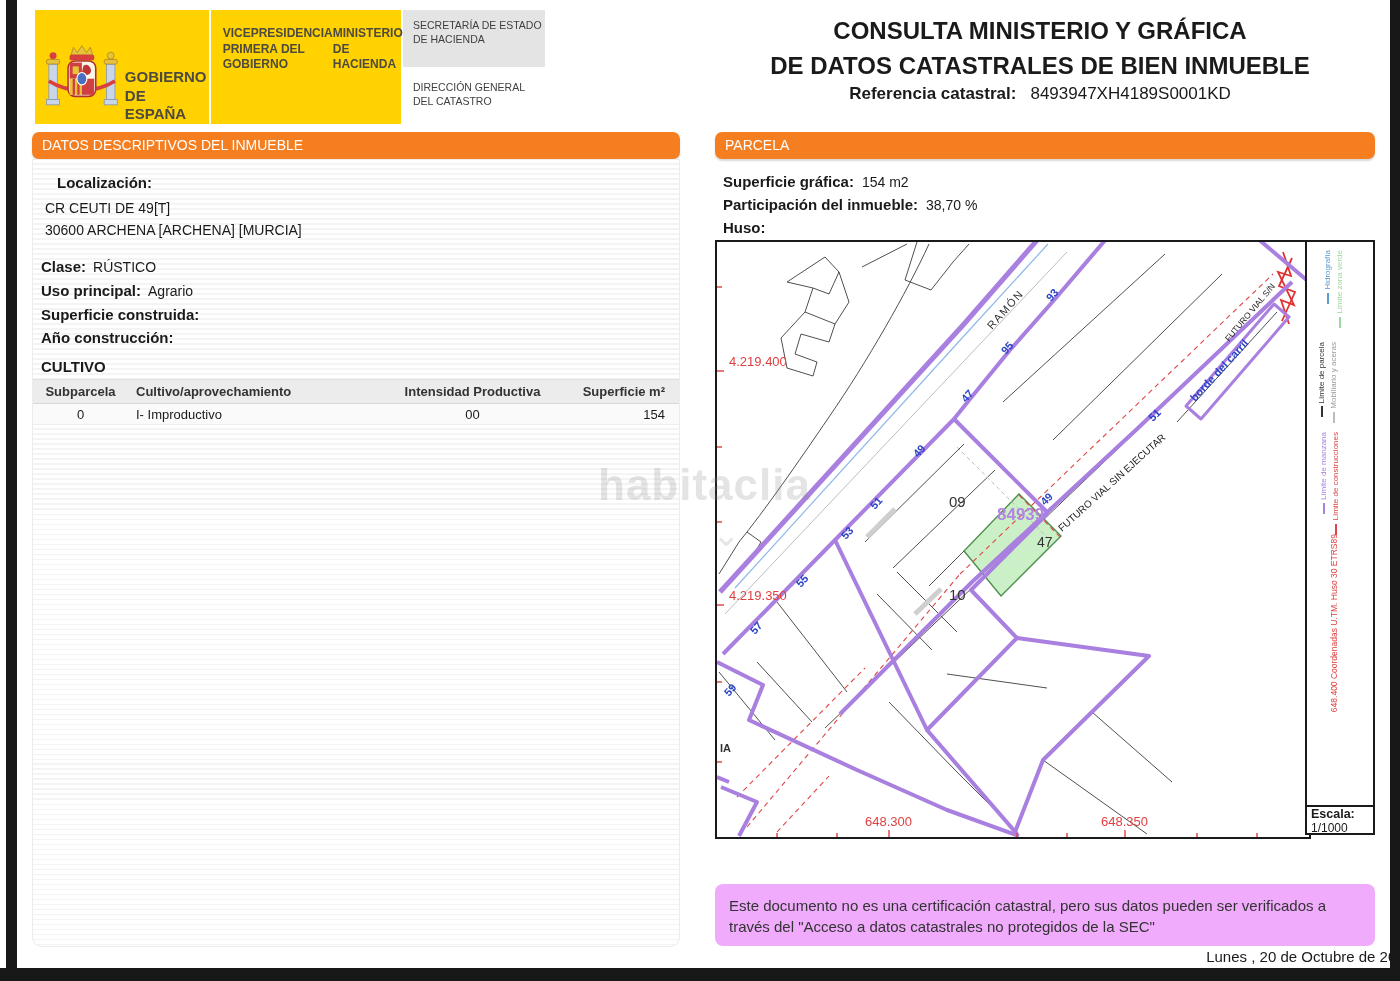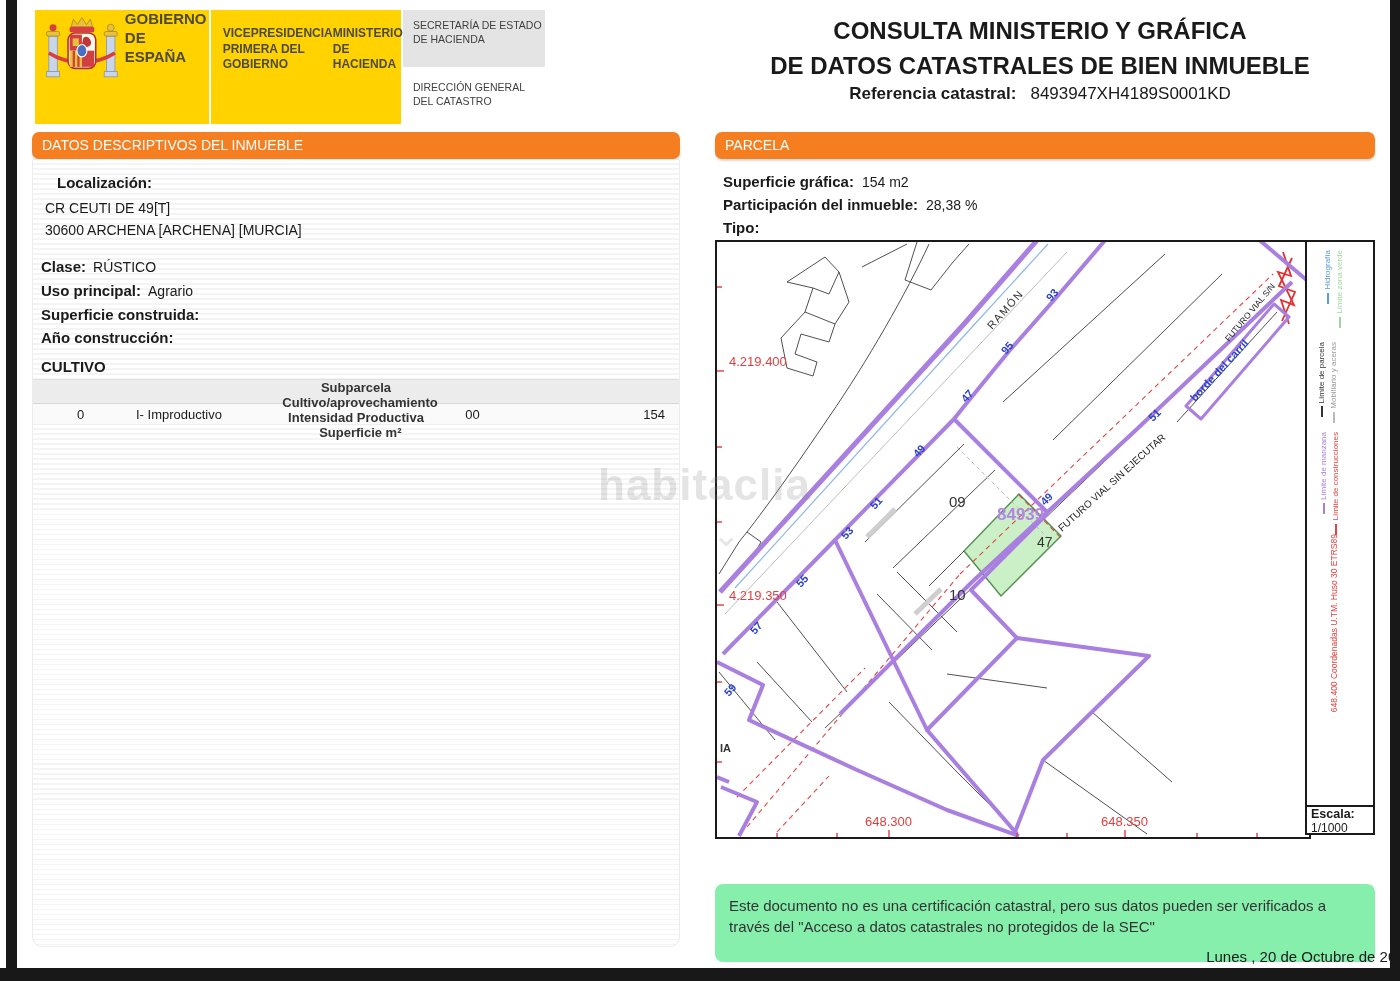--- a/index.html
+++ b/index.html
@@ -5,21 +5,21 @@
   html,body{margin:0;padding:0;background:#ffffff;}
   .page{position:relative;width:1400px;height:981px;background:#ffffff;overflow:hidden;
         font-family:"Liberation Sans",sans-serif;color:#1a1a1a;}
   
   .frame-left{position:absolute;left:6px;top:0;width:11px;height:981px;background:#181818;}
   .frame-right{position:absolute;right:0;top:0;width:10px;height:981px;background:#181818;}
   .frame-bottom{position:absolute;left:0;bottom:0;width:1400px;height:13px;background:#181818;}
 
   
   .gov-logo{position:absolute;left:35px;top:10px;width:366px;height:114px;background:#FFD200;display:flex;}
-  .logo-col1{width:194px;display:flex;align-items:flex-start;border-right:2px solid #ffffff;}
+  .logo-col1{width:194px;display:flex;align-items:flex-end;border-right:2px solid #ffffff;}
   .arms{margin-left:10px;}
   .gob-text{margin-left:6px;font-weight:bold;font-size:15px;color:#4d4a3f;line-height:1.25;}
   .logo-col2{flex:1;display:flex;flex-direction:row;justify-content:space-between;padding:16px 0 16px 12px;}
   .logo-sub{font-weight:bold;font-size:12px;color:#4d4a3f;line-height:1.3;}
   .dept-gray{position:absolute;left:403px;top:10px;width:142px;height:57px;background:#E4E4E4;
              font-size:10.5px;color:#3f3f3f;padding:8px 0 0 10px;box-sizing:border-box;line-height:1.35;}
   .dept-white{position:absolute;left:403px;top:80px;width:142px;font-size:10.5px;color:#3f3f3f;
               padding-left:10px;box-sizing:border-box;line-height:1.35;}
   .doc-title{position:absolute;left:700px;top:14px;width:680px;text-align:center;}
   .doc-title .t1{font-size:24px;font-weight:bold;line-height:1.45;}
@@ -36,21 +36,21 @@
   
   .panel-left{position:absolute;left:32px;top:159px;width:648px;height:788px;
               background:repeating-linear-gradient(180deg,#ffffff 0 3.5px,#f4f4f4 3.5px 5px);
               border:1px solid #ececec;border-radius:0 0 10px 10px;box-sizing:border-box;}
   .fld{position:absolute;font-size:15px;white-space:nowrap;}
   .fld b{font-weight:bold;}
   .fld .val{font-size:14px;margin-left:7px;}
   .cultivo-title{font-weight:bold;font-size:15px;}
   .ctable{position:absolute;left:0;top:219px;width:100%;}
   .thead{display:flex;height:23px;align-items:center;background:#ECECEC;
-         border-top:1px solid #e0e0e0;border-bottom:1px solid #d8d8d8;font-size:13px;font-weight:bold;color:#333;flex-direction:column;}
+         border-top:1px solid #e0e0e0;border-bottom:1px solid #d8d8d8;font-size:13px;font-weight:bold;color:#333;}
   .trow{display:flex;height:20px;align-items:center;background:#FAFAFA;border-bottom:1px solid #efefef;font-size:13px;}
   .c1{width:95px;text-align:center;}
   .c2{flex:1;padding-left:8px;}
   .c3{width:175px;text-align:center;}
   .c4{width:105px;text-align:right;padding-right:14px;}
 
   
   .rfld{position:absolute;font-size:15px;white-space:nowrap;}
   .rfld b{font-weight:bold;}
   .rfld .val{font-size:14px;margin-left:8px;}
@@ -64,21 +64,21 @@
               box-sizing:border-box;background:#ffffff;font-size:12px;padding:1px 0 0 4px;line-height:1.1;}
   .escala-box .el{font-weight:bold;font-size:12.5px;}
   .vtext{writing-mode:vertical-rl;transform:rotate(180deg);font-size:8px;white-space:nowrap;color:#333;}
   .lg-pair{position:absolute;display:flex;gap:3px;}
   .lg-item{display:flex;flex-direction:column;align-items:center;gap:3px;}
   .lg-dash{width:2px;height:11px;}
   .lg-note{position:absolute;left:22px;top:292px;writing-mode:vertical-rl;transform:rotate(180deg);
            font-size:8.5px;white-space:nowrap;color:#E04040;}
 
   
-  .disclaimer{position:absolute;left:715px;top:884px;width:660px;height:78px;background:#86efac;
+  .disclaimer{position:absolute;left:715px;top:884px;width:660px;height:62px;background:#f0abfc;
               border-radius:8px;font-size:15px;color:#333;padding:11px 14px;box-sizing:border-box;line-height:1.4;}
   .doc-date{position:absolute;left:1073px;top:948px;width:340px;text-align:right;font-size:15px;}
 
   .watermark{position:absolute;left:598px;top:460px;font-size:44px;font-weight:bold;
              color:rgba(130,130,130,0.22);letter-spacing:1px;pointer-events:none;z-index:50;}
   .wm-roof{position:absolute;left:712px;top:514px;font-size:34px;color:rgba(130,130,130,0.20);
            pointer-events:none;z-index:50;}
 
   svg text{font-family:"Liberation Sans",sans-serif;}
 </style>
@@ -172,23 +172,23 @@
         <div class="c2">I- Improductivo</div>
         <div class="c3">00</div>
         <div class="c4">154</div>
       </div>
     </div>
   </div>
 
   <div class="rfld" style="left:723px;top:173px;">
     <b>Superficie gráfica:</b><span class="val">154 m2</span></div>
   <div class="rfld" style="left:723px;top:196px;">
-    <b>Participación del inmueble:</b><span class="val">28,38 %</span></div>
+    <b>Participación del inmueble:</b><span class="val">38,70 %</span></div>
   <div class="rfld" style="left:723px;top:219px;">
-    <b>Tipo:</b><span class="val"></span></div>
+    <b>Huso:</b><span class="val"></span></div>
 
   <div class="map-wrap">
     <svg class="map-svg" width="592" height="595" viewBox="0 0 592 595">
 
       <path d="M302,252 L344,294 L284,354 L247,309 Z" fill="#CBEFC6" stroke="#4E8F4E" stroke-width="1.4"></path>
 
       <g stroke="#3c3c3c" stroke-width="0.9" fill="none">
         <path d="M70,40 L108,15 L122,30 L112,52 L96,46 Z"></path>
         <path d="M96,46 L88,70 L118,82 L132,60 L122,30"></path>
         <path d="M118,82 L112,100 L84,92 L78,112 L100,120 L96,134 L70,126 L64,96 L88,70"></path>

